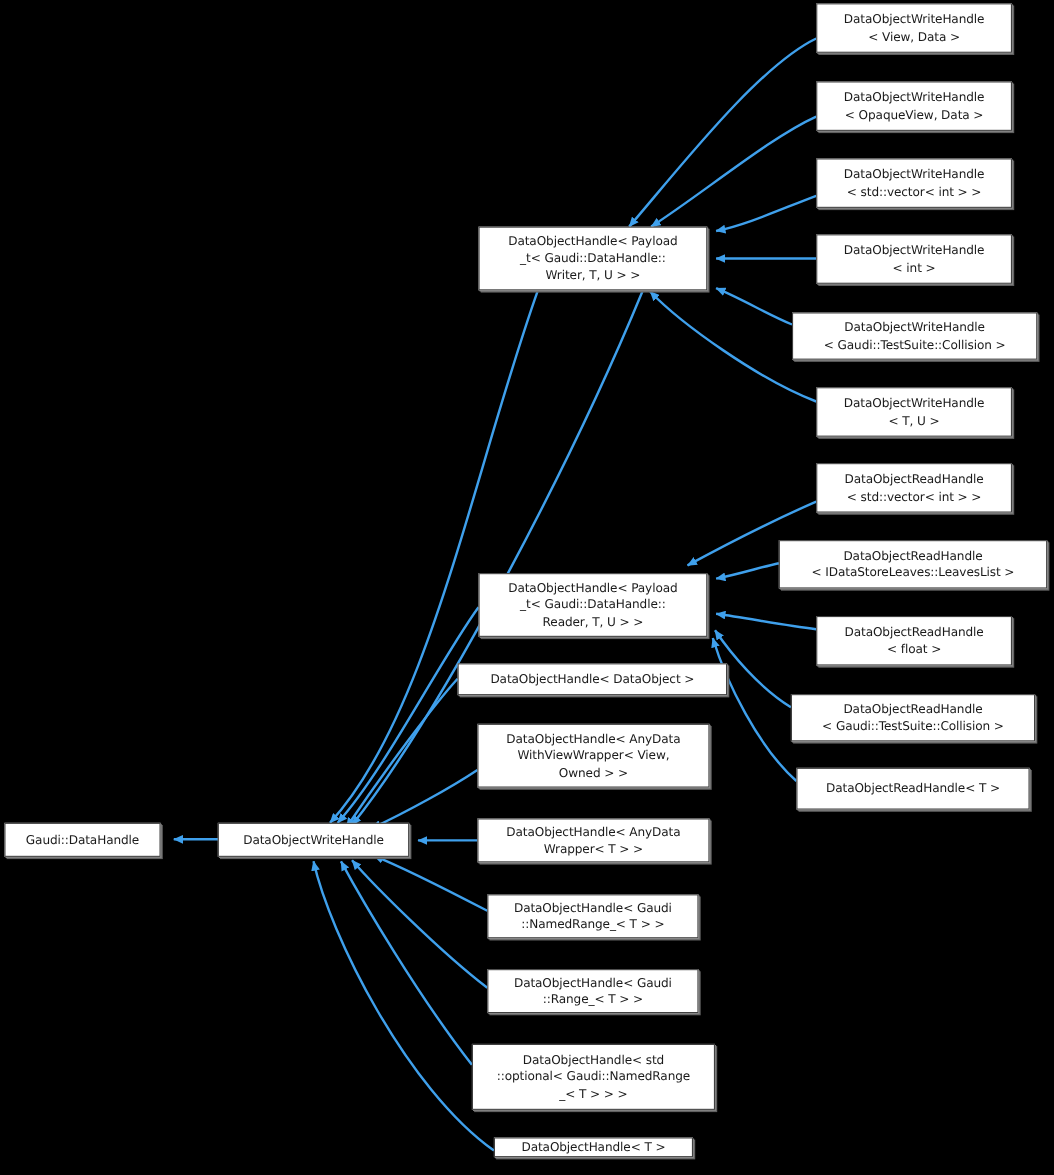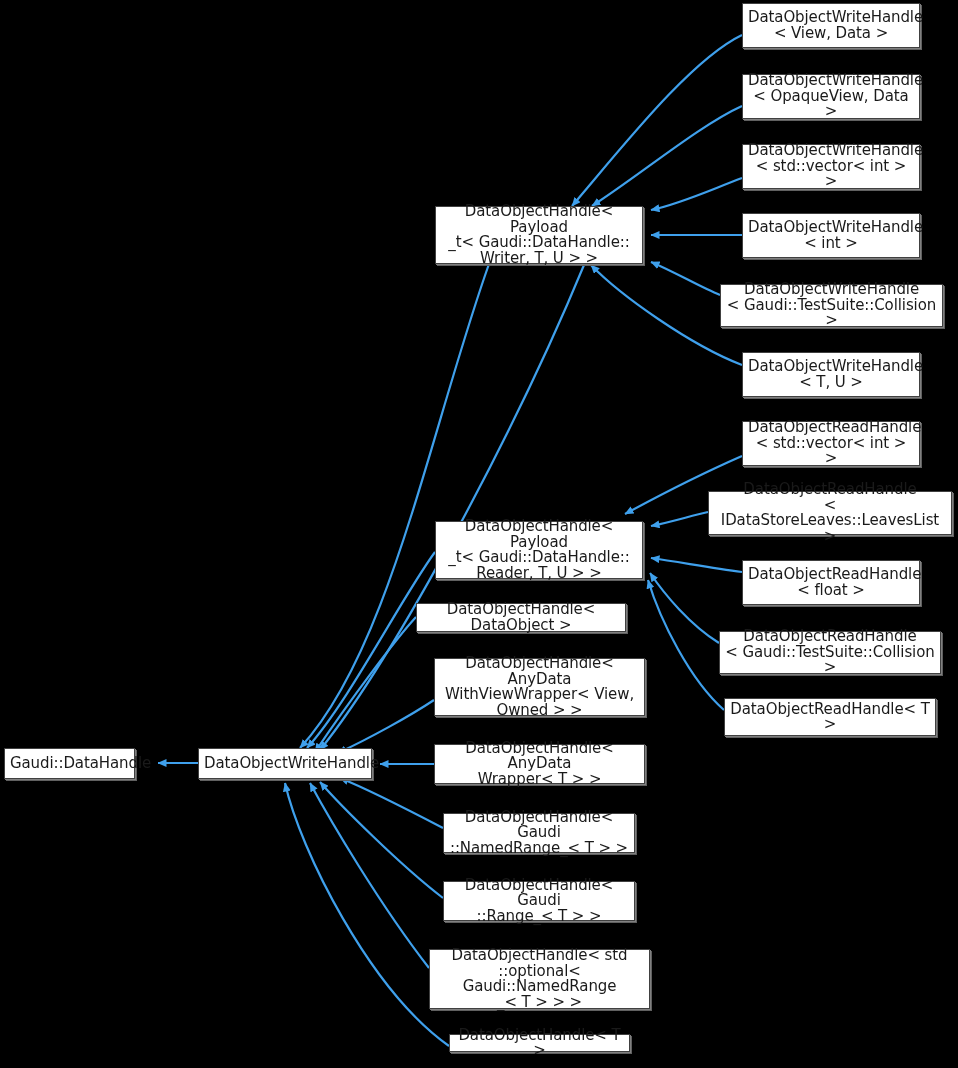--- a/index.html
+++ b/index.html
@@ -15,21 +15,21 @@
     position:absolute;
     box-sizing:border-box;
     background:#ffffff;
     border:1px solid #404040;
     box-shadow:1px 1px 0 0 #808080, 2px 2px 0 0 #606060;
     display:flex;
     align-items:center;
     justify-content:center;
     text-align:center;
     color:#1a1a1a;
-    font-size:15px;
+    font-size:11px;
     line-height:15.5px;
     letter-spacing:-0.1px;
     padding:2px 5px;
     white-space:pre-line;
   }
   .node .lbl{display:block;width:100%;}
 </style>
 </head>
 <body>
 
@@ -59,29 +59,29 @@
         <path d="M 742,365 C 690,345 620,295 591,265" fill="none" stroke="#3fa0ec" stroke-width="2.2" marker-end="url(#arrowhead)"></path>
         <path d="M 742,456 C 710,470 660,495 625,514" fill="none" stroke="#3fa0ec" stroke-width="2.2" marker-end="url(#arrowhead)"></path>
         <path d="M 708,512 C 690,516 672,522 651,526" fill="none" stroke="#3fa0ec" stroke-width="2.2" marker-end="url(#arrowhead)"></path>
         <path d="M 742,572 C 710,568 680,562 651,558" fill="none" stroke="#3fa0ec" stroke-width="2.2" marker-end="url(#arrowhead)"></path>
         <path d="M 719,643 C 690,625 665,595 650,573" fill="none" stroke="#3fa0ec" stroke-width="2.2" marker-end="url(#arrowhead)"></path>
         <path d="M 724,710 C 690,680 660,620 648,580" fill="none" stroke="#3fa0ec" stroke-width="2.2" marker-end="url(#arrowhead)"></path>
         <path d="M 584,265 C 520,420 400,650 320,750" fill="none" stroke="#3fa0ec" stroke-width="2.2" marker-end="url(#arrowhead)"></path>
       </g>
   </svg>
   <div id="node-layer">
-      <div class="node" style="left: 4px; top: 748px; width: 131px; height: 31px;"><span class="lbl">Gaudi::DataHandle</span></div>
+      <div class="node" style="left: 4px; top: 748px; width: 142px; height: 31px;"><span class="lbl">Gaudi::DataHandle</span></div>
       <div class="node" style="left: 198px; top: 748px; width: 174px; height: 31px;"><span class="lbl">DataObjectWriteHandle</span></div>
       <div class="node" style="left: 435px; top: 206px; width: 208px; height: 58px;"><span class="lbl">DataObjectHandle&lt; Payload
 _t&lt; Gaudi::DataHandle::
 Writer, T, U &gt; &gt;</span></div>
       <div class="node" style="left: 435px; top: 521px; width: 208px; height: 58px;"><span class="lbl">DataObjectHandle&lt; Payload
 _t&lt; Gaudi::DataHandle::
 Reader, T, U &gt; &gt;</span></div>
-      <div class="node" style="left: 416px; top: 603px; width: 210px; height: 29px;"><span class="lbl">DataObjectHandle&lt; DataObject &gt;</span></div>
+      <div class="node" style="left: 416px; top: 603px; width: 245px; height: 29px;"><span class="lbl">DataObjectHandle&lt; DataObject &gt;</span></div>
       <div class="node" style="left: 434px; top: 658px; width: 211px; height: 58px;"><span class="lbl">DataObjectHandle&lt; AnyData
 WithViewWrapper&lt; View,
 Owned &gt; &gt;</span></div>
       <div class="node" style="left: 434px; top: 744px; width: 211px; height: 40px;"><span class="lbl">DataObjectHandle&lt; AnyData
 Wrapper&lt; T &gt; &gt;</span></div>
       <div class="node" style="left: 443px; top: 813px; width: 192px; height: 40px;"><span class="lbl">DataObjectHandle&lt; Gaudi
 ::NamedRange_&lt; T &gt; &gt;</span></div>
       <div class="node" style="left: 443px; top: 881px; width: 192px; height: 40px;"><span class="lbl">DataObjectHandle&lt; Gaudi
 ::Range_&lt; T &gt; &gt;</span></div>
       <div class="node" style="left: 429px; top: 949px; width: 221px; height: 60px;"><span class="lbl">DataObjectHandle&lt; std

